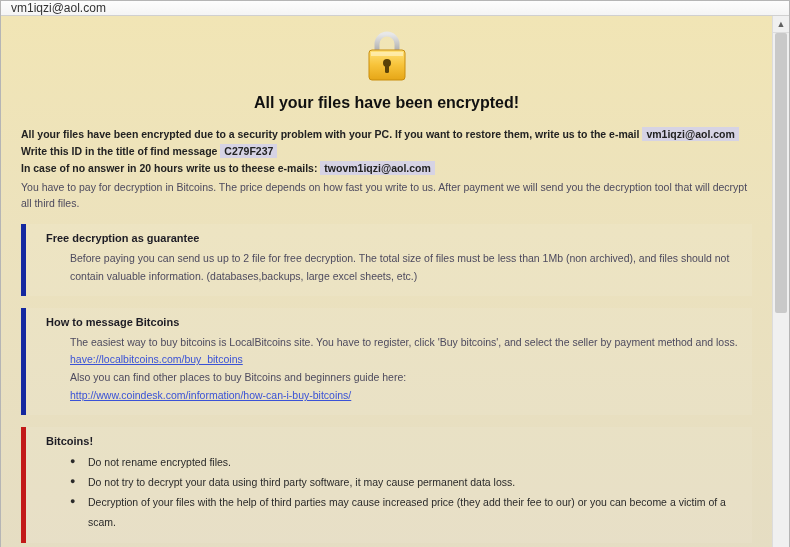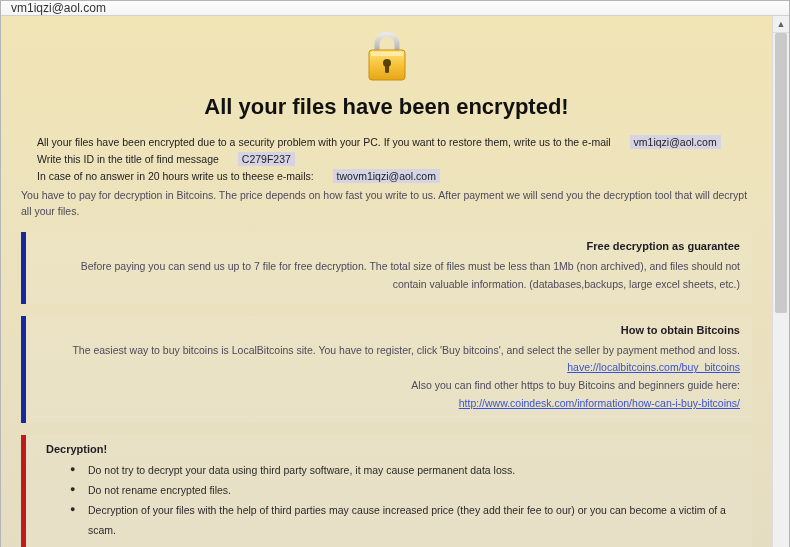--- a/index.html
+++ b/index.html
@@ -7,27 +7,27 @@
 .window { width: 790px; height: 547px; background: #8b5cf6; border: 1px solid #b5b5b5; display: flex; flex-direction: column; }
 .titlebar { height: 30px; background: linear-gradient(#fdfdfd,#f4f4f4); border-bottom: 1px solid #d0d0d0; display: flex; align-items: center; padding: 0 10px; font-size: 12px; color: #333; }
 .client { flex: 1; display: flex; background: linear-gradient(#f1e5b5,#ece2bd 40%,#e5ddc3); position: relative; }
 .content { flex: 1; padding: 10px 20px 10px 20px; overflow: hidden; }
 .scrollbar { width: 17px; background: #f0f0f0; border-left: 1px solid #dcdcdc; position: relative; }
 .scroll-up, .scroll-down { height: 17px; background:#f0f0f0; display:flex; align-items:center; justify-content:center; color:#606060; font-size:9px; }
 .scroll-up{ border-bottom:1px solid #dcdcdc; position:absolute; top:0; left:0; right:0;}
 .scroll-thumb{ position:absolute; top:17px; left:2px; right:2px; height:280px; background:#c9c9c9; border-radius:2px; }
 .lock-wrap{ text-align:center; margin-top:4px; }
 .lock-icon{ display:inline-block; }
-.heading{ text-align:center; font-weight:bold; font-size:22px; color:#111; margin:8px 0 14px 0; }
+.heading{ text-align:center; font-weight:bold; font-size:16px; color:#111; margin:8px 0 14px 0; }
 .intro{ font-size:10.5px; color:#222; line-height:1.6; }
-.intro b{ font-weight:normal;margin-left:16px; }
+.intro b{ font-weight:bold; }
 .hl{ background:#d6d3e4; padding:1px 4px; }
 .pay-line{ font-size:10.5px; color:#4d4a5e; margin-top:4px; line-height:1.5; }
 .panel{ margin-top:12px; border-left:5px solid; padding:8px 12px 10px 20px; background:rgba(255,255,255,0.08); }
-.panel.blue{ border-color:#1428a0;text-align:right; }
+.panel.blue{ border-color:#1428a0; }
 .panel.red{ border-color:#c21919; }
 .panel-title{ font-size:11px; font-weight:bold; color:#1d1c24; margin-bottom:6px; }
 .panel-body{ font-size:10.5px; color:#4d4a5e; line-height:1.7; padding-left:24px; }
 .panel-body a{ color:#3a52d6; text-decoration:underline; }
 .bullets{ list-style:none; padding-left:24px; }
 .bullets li{ font-size:10.5px; color:#2a2a2a; line-height:1.9; position:relative; padding-left:18px; }
 .bullets li::before{ content:"●"; position:absolute; left:0; top:0; font-size:9px; }
 </style>
 </head>
 <body>
@@ -72,42 +72,42 @@
         <div>
           <b>Write this ID in the title of find message </b>
           <b class="hl">C279F237</b>
         </div>
         <div>
           <b>In case of no answer in 20 hours write us to theese e-mails: </b>
           <b class="hl">twovm1iqzi@aol.com</b>
         </div>
       </div>
 
-      <div class="pay-line">You have to pay for decryption in Bitcoins. The price depends on how fast you write to us. After payment we will send you the decryption tool that will decrypt all your files.</div>
+      <div class="pay-line">You have to pay for decryption in Bitcoins. The price depends on how fast you write to us. After payment we will send you the decryption tool that will decrypt all third files.</div>
 
       <div class="panel blue">
         <div class="panel-title">Free decryption as guarantee</div>
-        <div class="panel-body">Before paying you can send us up to 7 file for free decryption. The total size of files must be less than 1Mb (non archived), and files should not contain valuable information. (databases,backups, large excel sheets, etc.)</div>
+        <div class="panel-body">Before paying you can send us up to 2 file for free decryption. The total size of files must be less than 1Mb (non archived), and files should not contain valuable information. (databases,backups, large excel sheets, etc.)</div>
       </div>
 
       <div class="panel blue">
-        <div class="panel-title">How to obtain Bitcoins</div>
+        <div class="panel-title">How to message Bitcoins</div>
         <div class="panel-body">
           <div>The easiest way to buy bitcoins is LocalBitcoins site. You have to register, click 'Buy bitcoins', and select the seller by payment method and loss.</div>
           <a>have://localbitcoins.com/buy_bitcoins</a>
-          <div>Also you can find other https to buy Bitcoins and beginners guide here:</div>
+          <div>Also you can find other places to buy Bitcoins and beginners guide here:</div>
           <a>http://www.coindesk.com/information/how-can-i-buy-bitcoins/</a>
         </div>
       </div>
 
       <div class="panel red">
-        <div class="panel-title">Decryption!</div>
+        <div class="panel-title">Bitcoins!</div>
         <ul class="bullets">
+          <li>Do not rename encrypted files.</li>
           <li>Do not try to decrypt your data using third party software, it may cause permanent data loss.</li>
-          <li>Do not rename encrypted files.</li>
           <li>Decryption of your files with the help of third parties may cause increased price (they add their fee to our) or you can become a victim of a scam.</li>
         </ul>
       </div>
 
     </div>
     <div class="scrollbar">
       <div class="scroll-up">▲</div>
       <div class="scroll-thumb"></div>
 
     </div>

